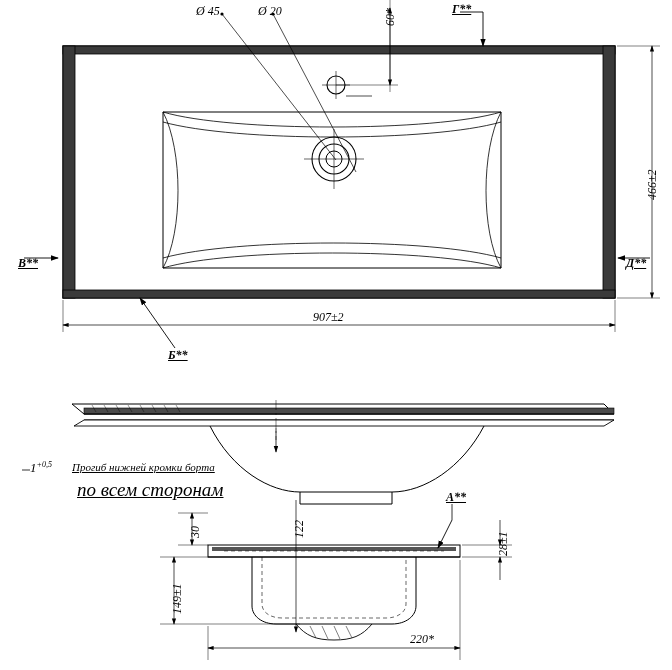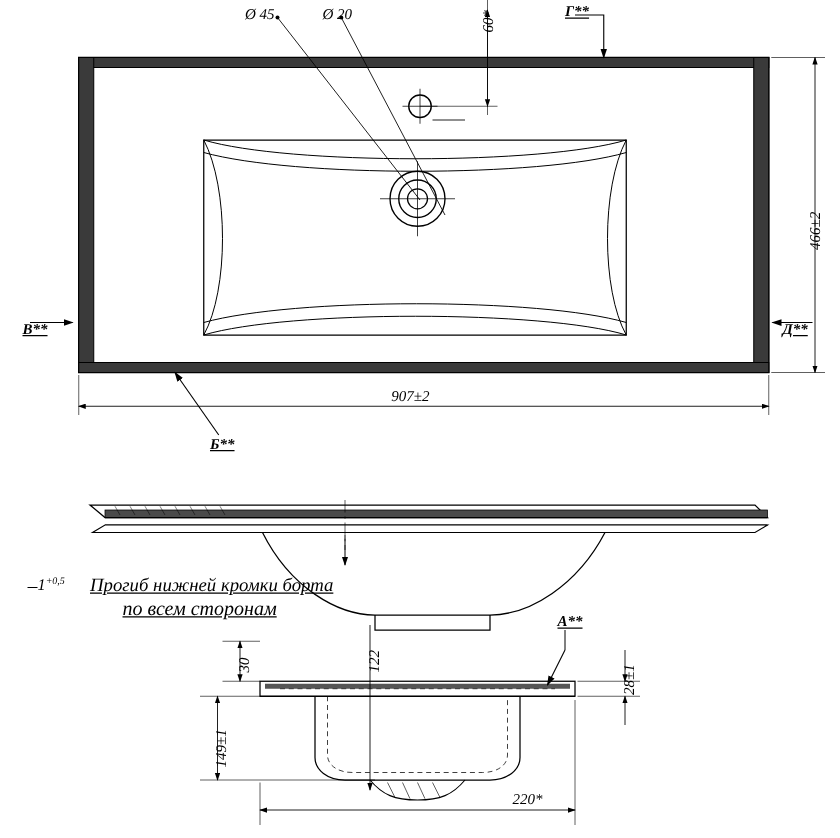--- a/index.html
+++ b/index.html
@@ -190,22 +190,22 @@
 <div class="lbl it" style="left:313px;top:310px;">907±2</div>
 
 <div class="lbl it b u" style="left:18px;top:256px;">В**</div>
 <div class="lbl it b u" style="left:626px;top:256px;">Д**</div>
 <div class="lbl it b u" style="left:168px;top:348px;">Б**</div>
 <div class="lbl it b u" style="left:452px;top:2px;">Г**</div>
 
 <div class="lbl it" style="left:30px;top:460px;font-size:13px;font-style:italic;">
   <span>1</span><span class="sup">+0,5</span>
 </div>
-<div class="lbl it u" style="left:72px;top:461px;font-size:15px;">Прогиб нижней кромки борта</div>
-<div class="lbl it u" style="left:98px;top:479px;font-size:16px;">по всем сторонам</div>
+<div class="lbl it u" style="left:72px;top:461px;font-size:11px;">Прогиб нижней кромки борта</div>
+<div class="lbl it u" style="left:77px;top:479px;font-size:19px;">по всем сторонам</div>
 
 <div class="lbl it vert" style="left:188px;top:538px;transform:rotate(-90deg);">30</div>
 <div class="lbl it vert" style="left:292px;top:538px;transform:rotate(-90deg);">122</div>
 <div class="lbl it vert" style="left:170px;top:614px;transform:rotate(-90deg);">149±1</div>
 <div class="lbl it vert" style="left:496px;top:556px;transform:rotate(-90deg);">28±1</div>
 <div class="lbl it" style="left:410px;top:632px;">220*</div>
 
 <div class="lbl it b u" style="left:446px;top:490px;">А**</div>
 
 </div>

